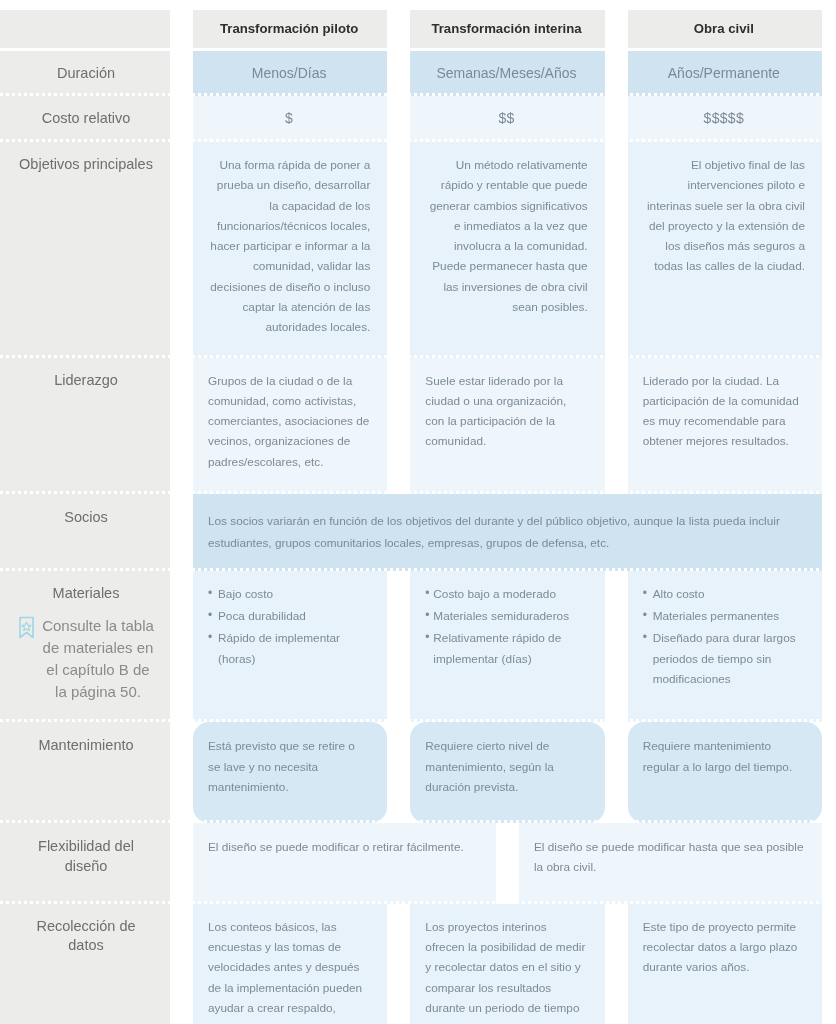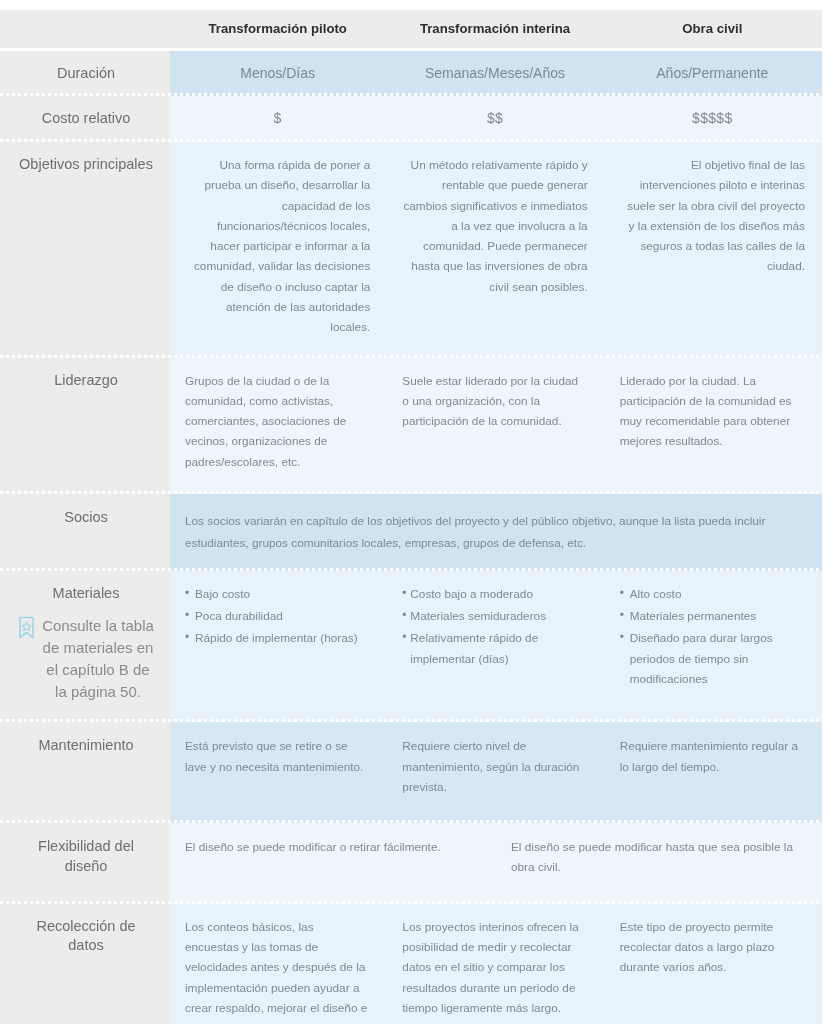--- a/index.html
+++ b/index.html
@@ -21,21 +21,21 @@
     width: 836px;
     padding: 0;
     box-sizing: border-box;
   }
 
   
   .row {
     display: flex;
     width: 836px;
     box-sizing: border-box;
-    column-gap: 0;
+    column-gap: 23px;
     padding: 0 14px 0 0;
     position: relative;
   }
   .row + .row { margin-top: 3px; }
 
   .cell {
     box-sizing: border-box;
     position: relative;
   }
 
@@ -74,21 +74,21 @@
     font-weight: bold;
     font-size: 13.2px;
     text-align: center;
     padding-top: 11px;
     padding-bottom: 11px;
     line-height: 1.2;
   }
 
   
   .tone-dark  { background: #cfe3f1; }
-  .tone-mid   { background: #d6e8f4; }
+  .tone-mid   { background: #d6e8f4; border-radius: 16px; }
   .tone-light { background: #e8f2fa; }
   .tone-pale  { background: #eef5fb; }
 
   
   .row-duracion .c-data,
   .row-costo .c-data {
     text-align: center;
     font-size: 14px;
     padding-top: 13px;
     padding-bottom: 13px;
@@ -262,21 +262,21 @@
       <span>Liderado por la ciudad. La participación de la comunidad es muy recomendable para obtener mejores resultados.</span>
     </div>
   </div>
   <div class="dotsep"></div>
 
   <div class="row row-socios">
     <div class="cell c-label">
       <span>Socios</span>
     </div>
     <div class="cell c-span tone-dark">
-      <span>Los socios variarán en capítulo de los objetivos del proyecto y del público objetivo, aunque la lista pueda incluir estudiantes, grupos comunitarios locales, empresas, grupos de defensa, etc.</span>
+      <span>Los socios variarán en función de los objetivos del durante y del público objetivo, aunque la lista pueda incluir estudiantes, grupos comunitarios locales, empresas, grupos de defensa, etc.</span>
     </div>
   </div>
   <div class="dotsep"></div>
 
   <div class="row row-materiales">
     <div class="cell c-label">
       <span>Materiales</span>
       <div class="note">
         <span class="bookmark-icon">
           <svg viewBox="0 0 17 25" width="17" height="25" aria-hidden="true">

